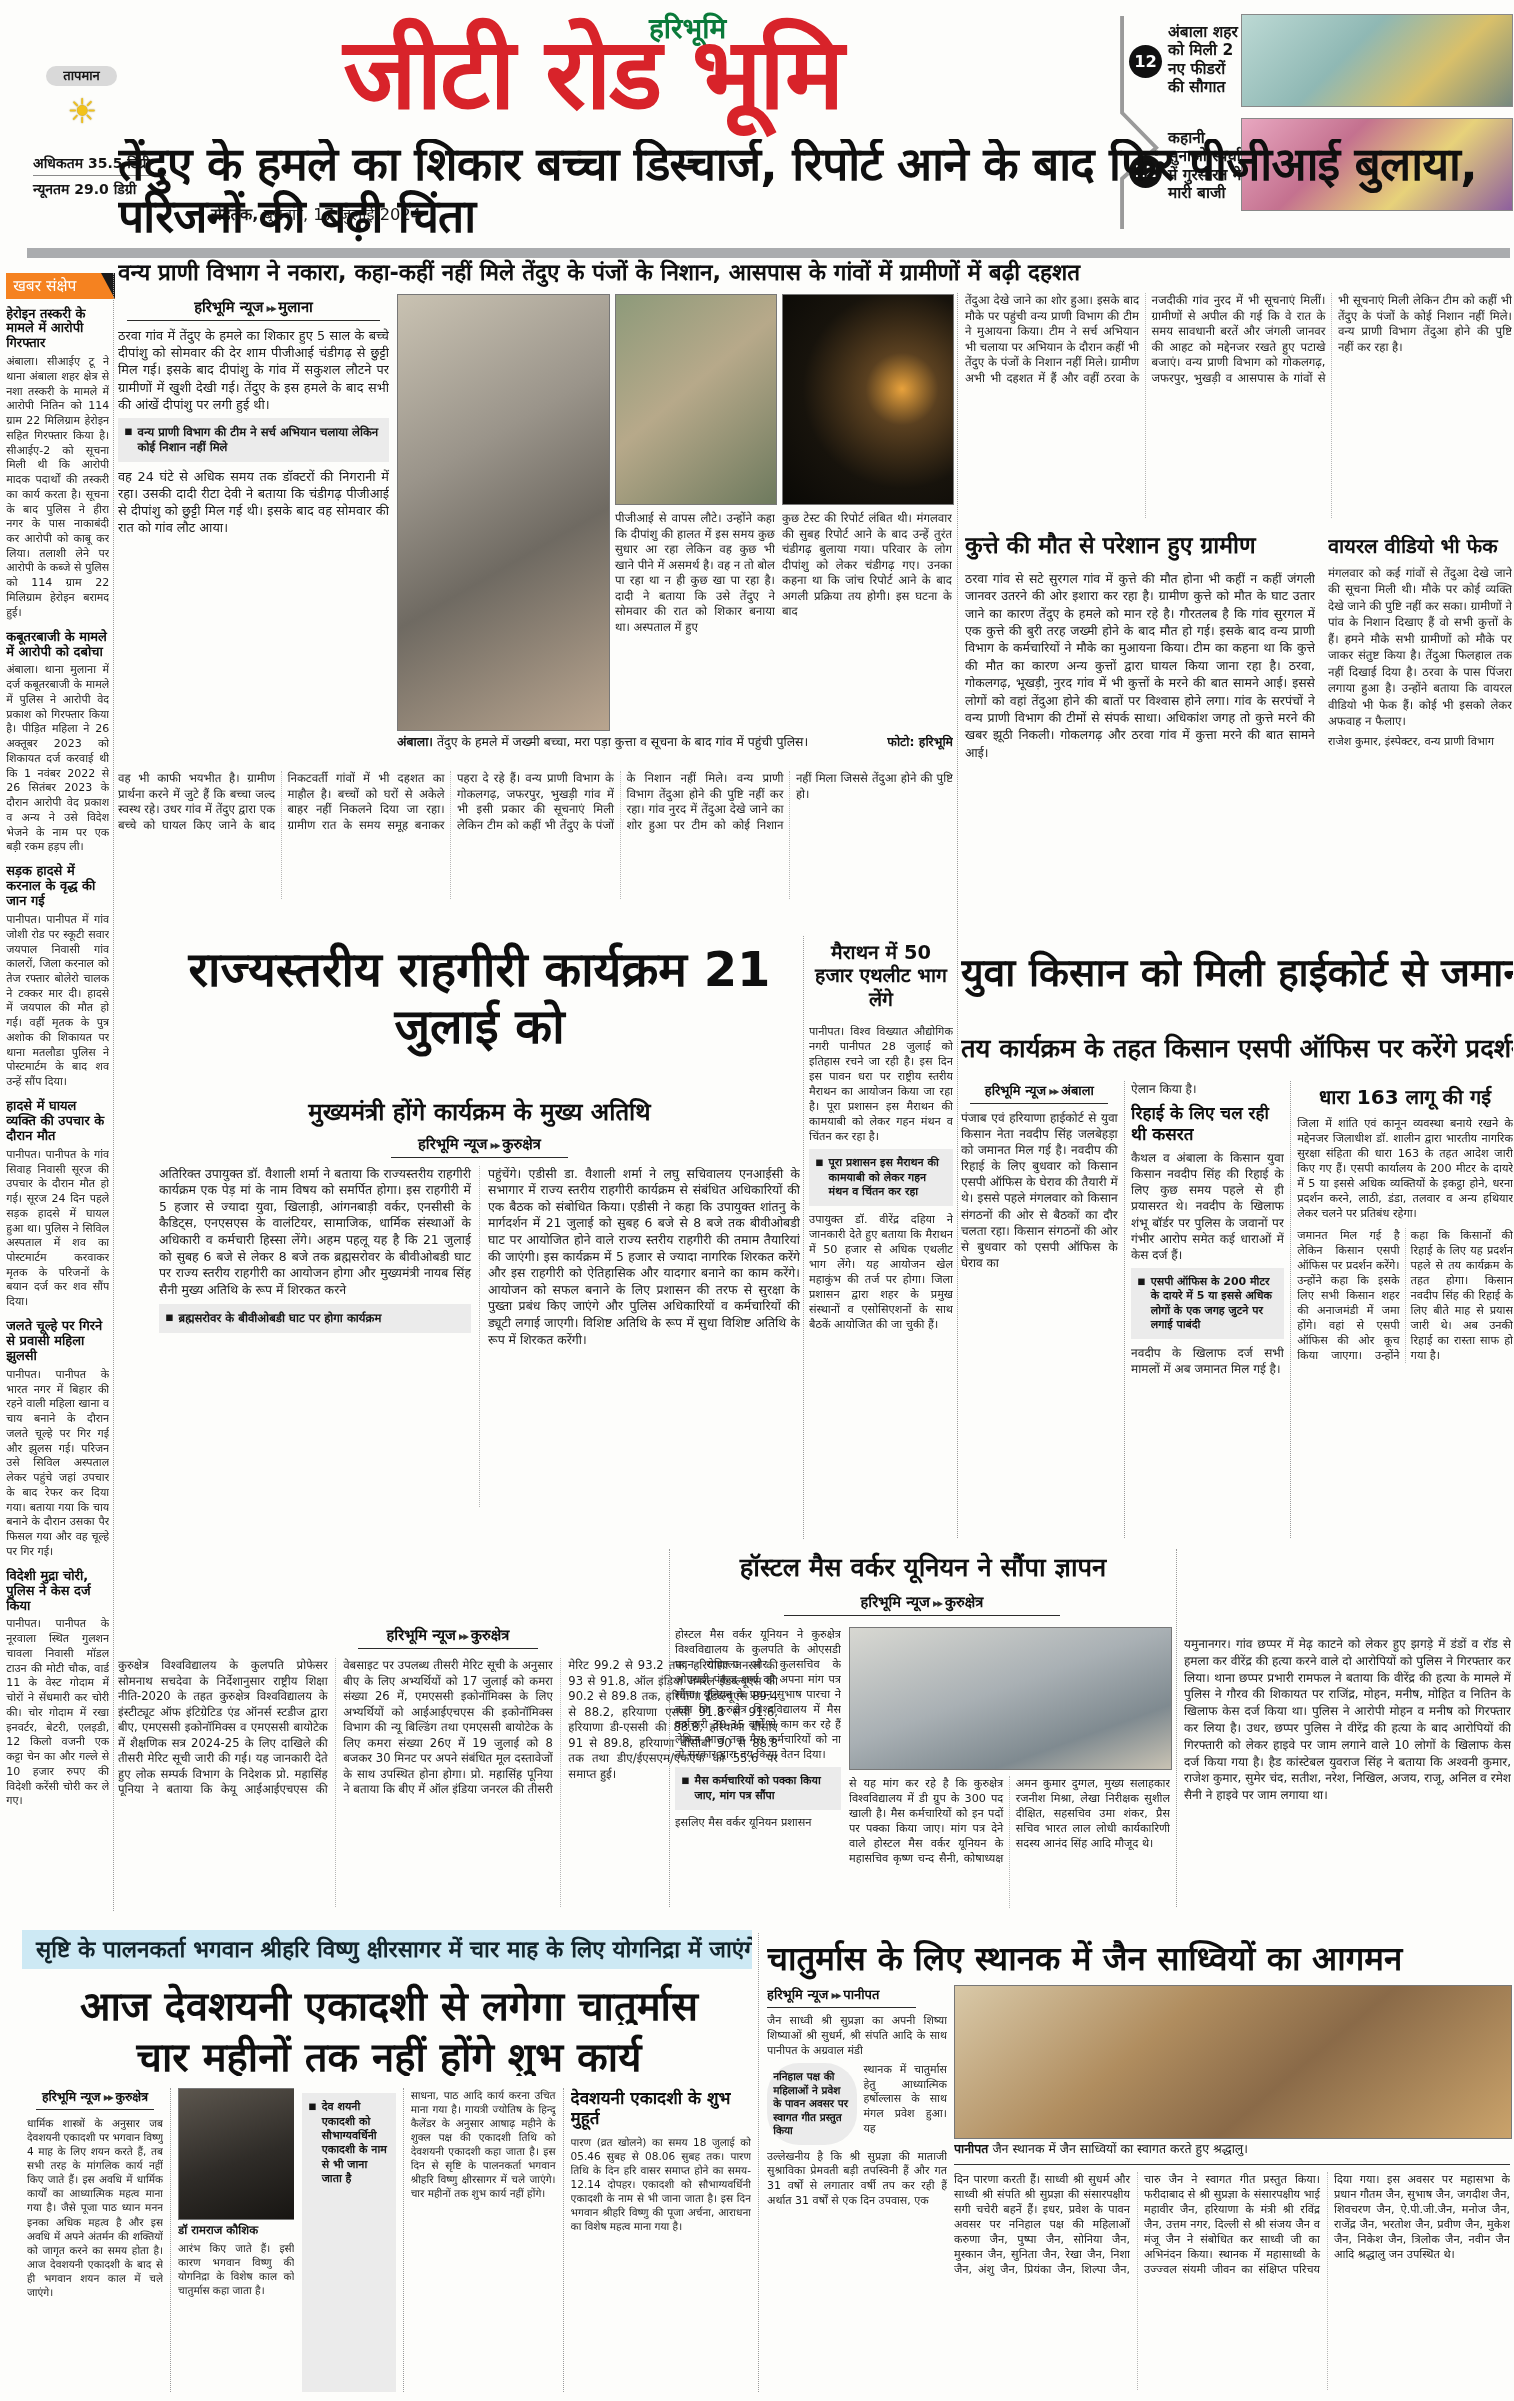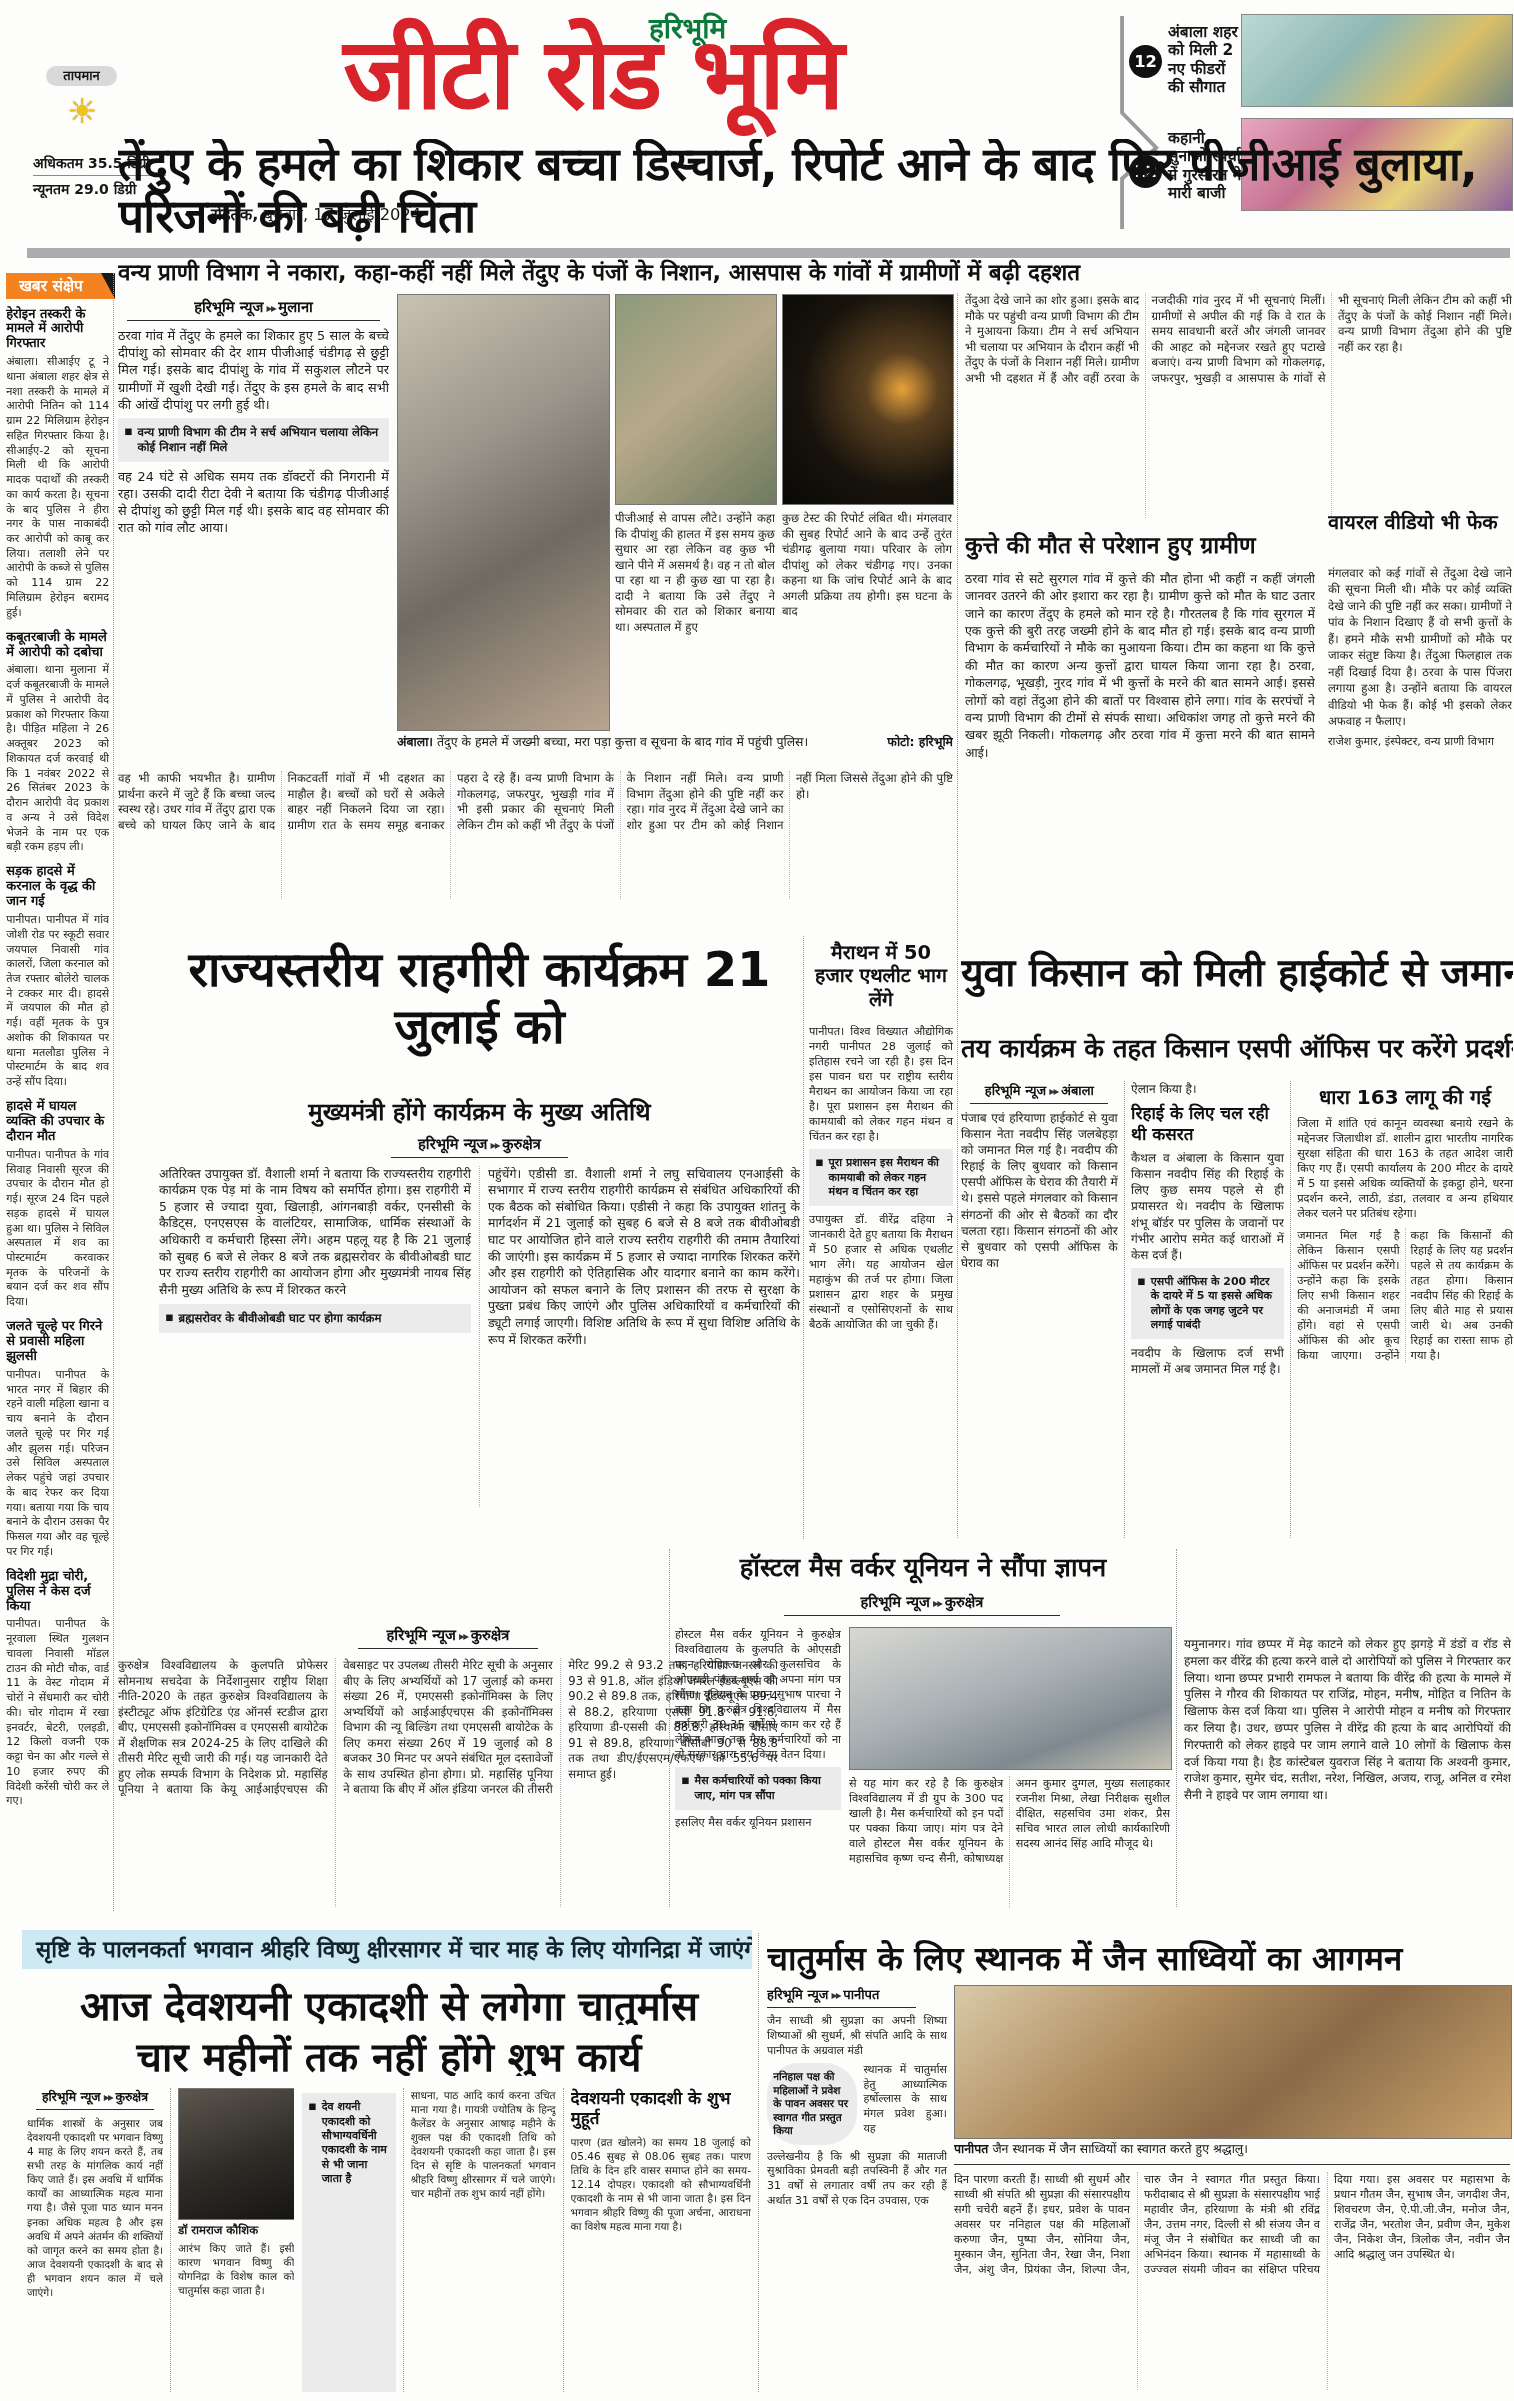--- a/index.html
+++ b/index.html
@@ -58,21 +58,21 @@
   <div class="abs ctr" style="left:1129px;top:45px;width:33px;height:33px;background:#111;border-radius:50%;color:#fff;font-weight:800;font-size:16.3px;line-height:33px;">12</div>
   <div class="abs" style="left:1168px;top:23px;width:74px;font-weight:bold;font-size:15.5px;line-height:1.18;">अंबाला शहर को मिली 2 नए फीडरों की सौगात</div>
   <div class="abs photo ph-feeder" style="left:1241px;top:14px;width:270px;height:91px;border:0.8px solid #888;"></div>
 
   <div class="abs ctr" style="left:1129px;top:155px;width:33px;height:33px;background:#111;border-radius:50%;color:#fff;font-weight:800;font-size:16.3px;line-height:33px;">12</div>
   <div class="abs" style="left:1168px;top:129px;width:74px;font-weight:bold;font-size:15.5px;line-height:1.18;">कहानी सुनाओ स्पर्धा में गुरसीरत ने मारी बाजी</div>
   <div class="abs photo ph-kids" style="left:1241px;top:118px;width:270px;height:91px;border:0.8px solid #888;"></div>
 
   <div class="abs" style="left:27px;top:248px;width:1483px;height:10px;background:#aaacae;"></div>
 
-  <div class="abs" style="left:6.2px;top:273px;width:95px;height:26px;background:#f58220;color:#fff;font-weight:700;font-size:15.5px;line-height:26px;padding-left:13px;">खबर संक्षेप</div>
+  <div class="abs" style="left:6.2px;top:273px;width:95px;height:26px;background:#f58220;color:#fff;font-weight:400;font-size:15.5px;line-height:26px;padding-left:7px;">खबर संक्षेप</div>
   <div class="abs" style="left:101px;top:273px;width:0;height:0;border-left:14px solid #f58220;border-top:26px solid #1a1a1a;"></div>
   <div class="abs vline" style="left:113px;top:273px;height:1638px;"></div>
 
   <div class="abs clip" style="left:6.2px;top:305px;width:103px;height:1605px;">
     <div>
       <div class="subhl" style="font-size:13px;line-height:1.15;margin:1.5px 0 3.9px;">हेरोइन तस्करी के मामले में आरोपी गिरफ्तार</div>
       <div class="bt" style="font-size:11px;">अंबाला। सीआईए टू ने थाना अंबाला शहर क्षेत्र से नशा तस्करी के मामले में आरोपी नितिन को 114 ग्राम 22 मिलिग्राम हेरोइन सहित गिरफ्तार किया है। सीआईए-2 को सूचना मिली थी कि आरोपी मादक पदार्थों की तस्करी का कार्य करता है। सूचना के बाद पुलिस ने हीरा नगर के पास नाकाबंदी कर आरोपी को काबू कर लिया। तलाशी लेने पर आरोपी के कब्जे से पुलिस को 114 ग्राम 22 मिलिग्राम हेरोइन बरामद हुई।</div>
     </div>
     <div>
       <div class="subhl" style="font-size:13px;line-height:1.15;margin:9.3px 0 3.9px;">कबूतरबाजी के मामले में आरोपी को दबोचा</div>
@@ -124,21 +124,21 @@
     <span style="float:right;font-weight:bold;">फोटो: हरिभूमि</span>
   </div>
 
   <div class="abs vline" style="left:957px;top:293px;height:1245px;"></div>
 
   <div class="abs bt clip colrule" style="left:965px;top:293px;width:547px;height:225px;columns:3;column-gap:12.4px;font-size:11.6px;">तेंदुआ देखे जाने का शोर हुआ। इसके बाद मौके पर पहुंची वन्य प्राणी विभाग की टीम ने मुआयना किया। टीम ने सर्च अभियान भी चलाया पर अभियान के दौरान कहीं भी तेंदुए के पंजों के निशान नहीं मिले। ग्रामीण अभी भी दहशत में हैं और वहीं ठरवा के नजदीकी गांव नुरद में भी सूचनाएं मिलीं। ग्रामीणों से अपील की गई कि वे रात के समय सावधानी बरतें और जंगली जानवर की आहट को मद्देनजर रखते हुए पटाखे बजाएं। वन्य प्राणी विभाग को गोकलगढ़, जफरपुर, भुखड़ी व आसपास के गांवों से भी सूचनाएं मिली लेकिन टीम को कहीं भी तेंदुए के पंजों के कोई निशान नहीं मिले। वन्य प्राणी विभाग तेंदुआ होने की पुष्टि नहीं कर रहा है।</div>
 
   <div class="abs subhl clip nowrap" style="left:965px;top:528px;width:350px;height:34px;font-size:23px;">कुत्ते की मौत से परेशान हुए ग्रामीण</div>
   <div class="abs bt clip" style="left:965px;top:570px;width:350px;height:325px;font-size:12.4px;line-height:1.4;">ठरवा गांव से सटे सुरगल गांव में कुत्ते की मौत होना भी कहीं न कहीं जंगली जानवर उतरने की ओर इशारा कर रहा है। ग्रामीण कुत्ते को मौत के घाट उतार जाने का कारण तेंदुए के हमले को मान रहे है। गौरतलब है कि गांव सुरगल में एक कुत्ते की बुरी तरह जख्मी होने के बाद मौत हो गई। इसके बाद वन्य प्राणी विभाग के कर्मचारियों ने मौके का मुआयना किया। टीम का कहना था कि कुत्ते की मौत का कारण अन्य कुत्तों द्वारा घायल किया जाना रहा है। ठरवा, गोकलगढ़, भूखड़ी, नुरद गांव में भी कुत्तों के मरने की बात सामने आई। इससे लोगों को वहां तेंदुआ होने की बातों पर विश्वास होने लगा। गांव के सरपंचों ने वन्य प्राणी विभाग की टीमों से संपर्क साधा। अधिकांश जगह तो कुत्ते मरने की खबर झूठी निकली। गोकलगढ़ और ठरवा गांव में कुत्ता मरने की बात सामने आई।</div>
 
-  <div class="abs subhl clip nowrap" style="left:1328px;top:508px;width:184px;height:31px;font-size:20px;">वायरल वीडियो भी फेक</div>
+  <div class="abs subhl clip nowrap" style="left:1328px;top:532px;width:184px;height:31px;font-size:20px;">वायरल वीडियो भी फेक</div>
   <div class="abs clip" style="left:1328px;top:565px;width:184px;height:332px;">
     <div class="bt" style="font-size:11.6px;line-height:1.42;">मंगलवार को कई गांवों से तेंदुआ देखे जाने की सूचना मिली थी। मौके पर कोई व्यक्ति देखे जाने की पुष्टि नहीं कर सका। ग्रामीणों ने पांव के निशान दिखाए हैं वो सभी कुत्तों के हैं। हमने मौके सभी ग्रामीणों को मौके पर जाकर संतुष्ट किया है। तेंदुआ फिलहाल तक नहीं दिखाई दिया है। ठरवा के पास पिंजरा लगाया हुआ है। उन्होंने बताया कि वायरल वीडियो भी फेक हैं। कोई भी इसको लेकर अफवाह न फैलाए।</div>
     <div class="bt" style="font-size:11.2px;font-weight:normal;margin-top:4.6px;">राजेश कुमार, इंस्पेक्टर, वन्य प्राणी विभाग</div>
   </div>
 
   <div class="abs bt clip colrule" style="left:118px;top:771px;width:835px;height:128px;columns:5;column-gap:12.4px;font-size:11.6px;">वह भी काफी भयभीत है। ग्रामीण प्रार्थना करने में जुटे हैं कि बच्चा जल्द स्वस्थ रहे। उधर गांव में तेंदुए द्वारा एक बच्चे को घायल किए जाने के बाद निकटवर्ती गांवों में भी दहशत का माहौल है। बच्चों को घरों से अकेले बाहर नहीं निकलने दिया जा रहा। ग्रामीण रात के समय समूह बनाकर पहरा दे रहे हैं। वन्य प्राणी विभाग के गोकलगढ़, जफरपुर, भुखड़ी गांव में भी इसी प्रकार की सूचनाएं मिली लेकिन टीम को कहीं भी तेंदुए के पंजों के निशान नहीं मिले। वन्य प्राणी विभाग तेंदुआ होने की पुष्टि नहीं कर रहा। गांव नुरद में तेंदुआ देखे जाने का शोर हुआ पर टीम को कोई निशान नहीं मिला जिससे तेंदुआ होने की पुष्टि हो।</div>
 
   <div class="abs vline" style="left:803px;top:936px;height:603px;"></div>
   <div class="abs hl ctr clip" style="left:159px;top:941px;width:641px;height:143px;font-size:48px;line-height:1.18;">राज्यस्तरीय राहगीरी कार्यक्रम 21 जुलाई को</div>
   <div class="abs subhl ctr clip" style="left:159px;top:1094px;width:641px;height:33px;font-size:24px;">मुख्यमंत्री होंगे कार्यक्रम के मुख्य अतिथि</div>

